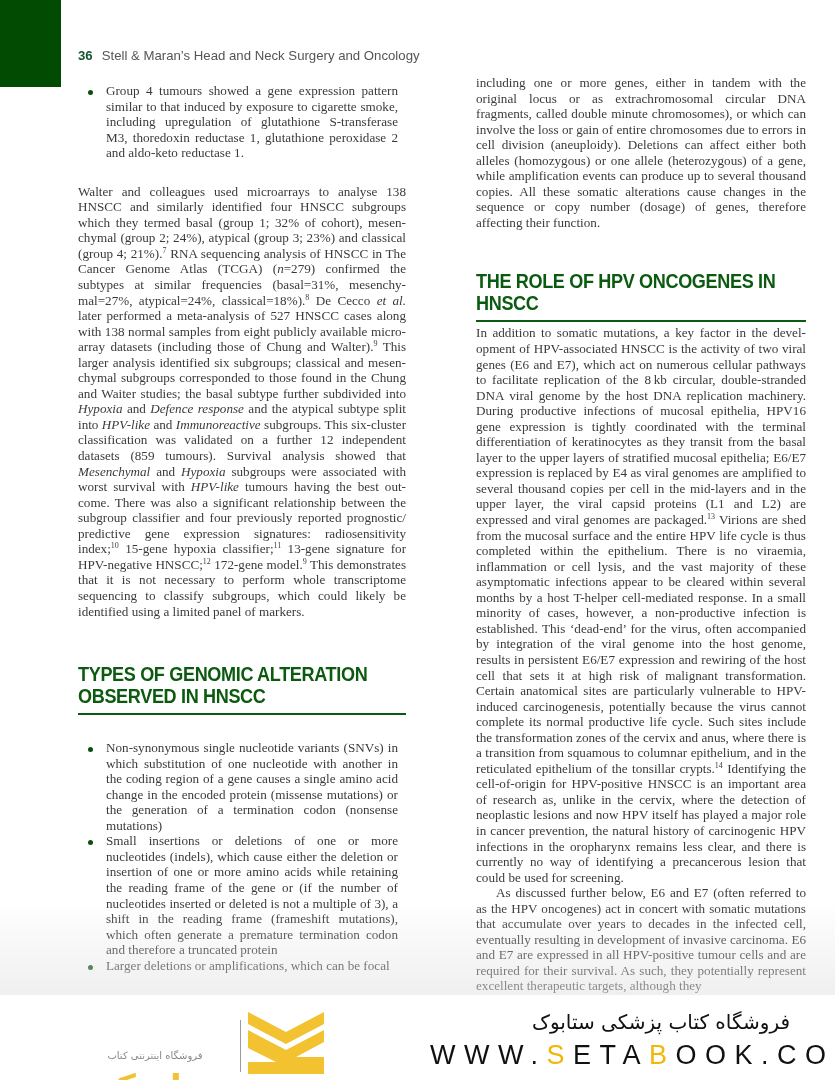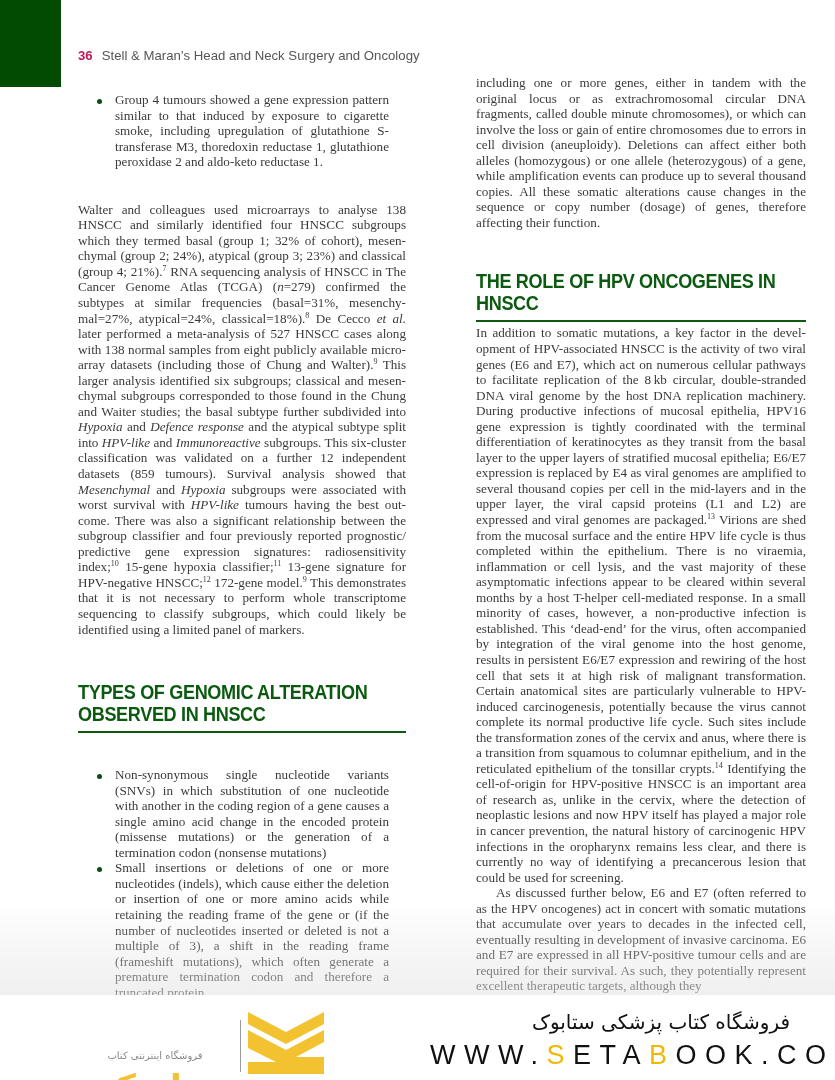--- a/index.html
+++ b/index.html
@@ -11,36 +11,36 @@
   }
   .green-tab {
     position:absolute; left:0; top:0; width:61px; height:87px;
     background:#024b02;
   }
   .running-head {
     position:absolute; left:78px; top:48px; height:20px;
     font-family:"Liberation Sans","DejaVu Sans",sans-serif;
     font-size:13.2px; color:#555; white-space:nowrap;
   }
-  .running-head .pnum { font-weight:bold; color:#be185d; margin-right:9px; }
+  .running-head .pnum { font-weight:bold; color:#14532d; margin-right:9px; }
 
   .col {
     position:absolute; top:75px; width:328px;
     font-size:13.15px; line-height:15.55px; text-align:justify;
     hyphens:manual;
   }
   .col-left { left:78px; }
   .col-right { left:432px; width:330px;margin-left:44px; }
 
   p { margin:0; }
   .para { margin-bottom:0; }
   .gap { height:15px; }
   .indent { text-indent:20px; }
 
-  ul.bullets { list-style:none; margin:17px; padding:0; }
+  ul.bullets { list-style:none; margin:8px; padding:0; }
   ul.bullets li { position:relative; padding-left:20px; }
   ul.bullets li::before {
     content:""; position:absolute; left:2px; top:7px;
     width:5px; height:5px; border-radius:50%; background:#0b4d12;
   }
 
   h2.section {
     font-family:"Liberation Sans","DejaVu Sans",sans-serif;
     font-weight:bold; font-size:21px; line-height:22px;
     color:#0b5a10; margin:0; letter-spacing:-0.4px;

